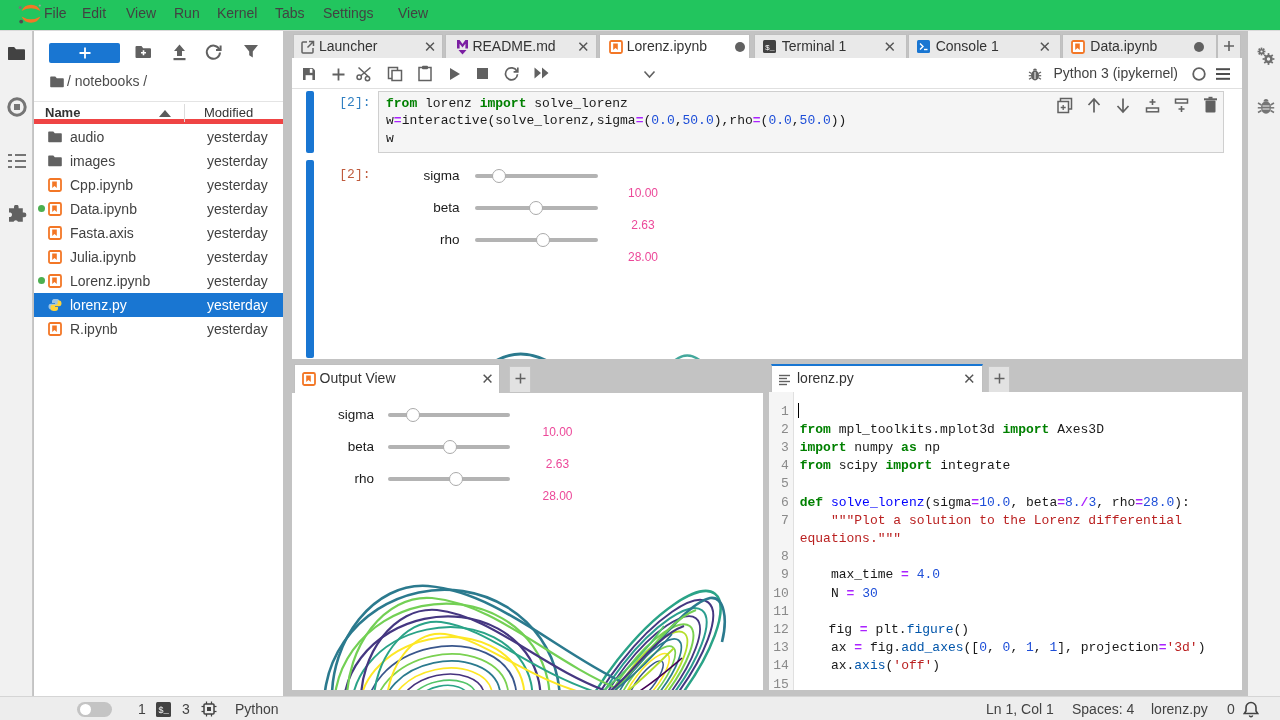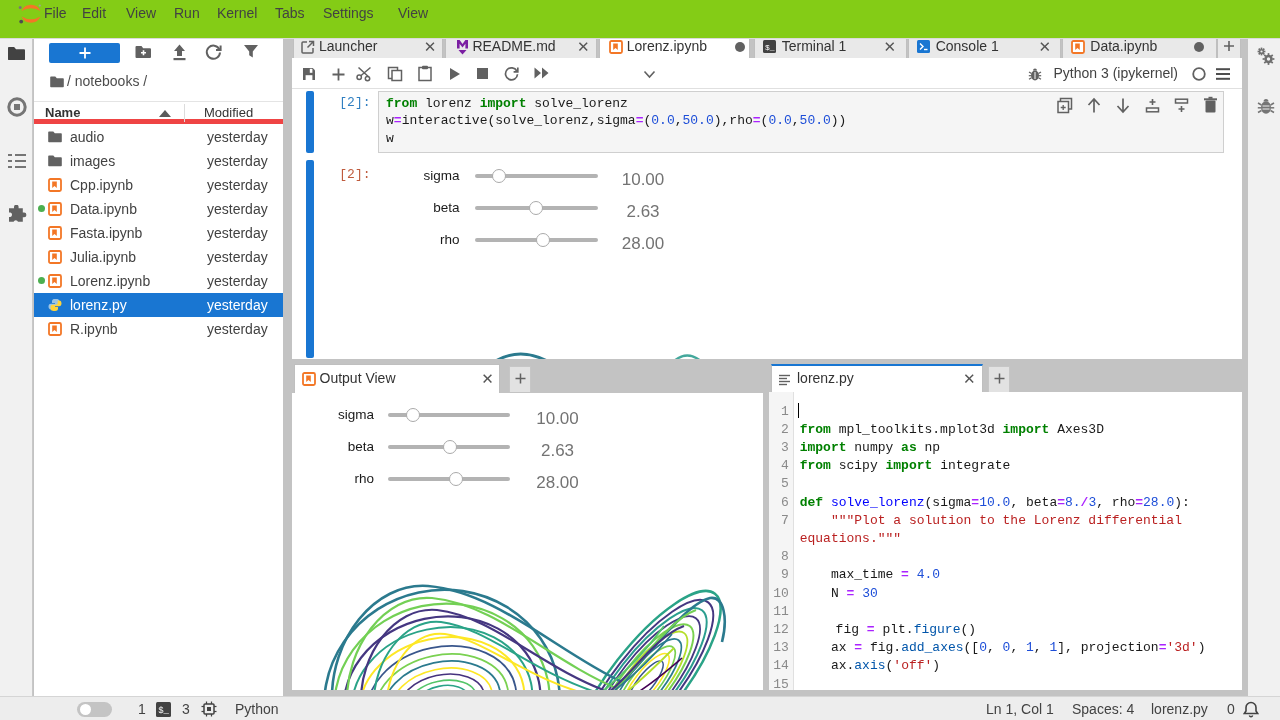--- a/index.html
+++ b/index.html
@@ -8,21 +8,21 @@
 .abs { position:absolute; }
 .mono { font-family:"Liberation Mono", monospace; }
 
 .k { color:#008000; font-weight:bold; }
 .o { color:#aa22ff; font-weight:bold; }
 .n { color:#1d4ed8; }
 .s { color:#ba2121; }
 .d { color:#0000ff; }
 .pr { color:#0055aa; }
 
-#menubar { position:absolute; left:0; top:0; width:1280px; height:39px; background:#84cc16; border-bottom:1px solid #dadada; z-index:5; }
+#menubar { position:absolute; left:0; top:0; width:1280px; height:31px; background:#22c55e; border-bottom:1px solid #dadada; z-index:5; }
 .menuitem { position:absolute; top:0; height:27px; line-height:27px; color:#424242; font-size:14px; }
 
 #leftstrip { position:absolute; left:0; top:27px; width:33px; height:669px; background:#f1f1f1; border-right:1px solid #c8c8c8; }
 
 #rightstrip { position:absolute; left:1247.5px; top:27px; width:32.5px; height:669px; background:#f1f1f1; }
 
 #filebrowser { position:absolute; left:34px; top:27px; width:249px; height:669px; background:#fff; }
 
 #vsplit1 { position:absolute; left:283px; top:27px; width:8.5px; height:669px; background:#c3c3c3; }
 
@@ -37,21 +37,21 @@
 
 #nbpanel { position:absolute; left:0; top:30.5px; width:950.5px; height:301px; background:#fff; overflow:hidden; }
 #nbtoolbar { position:absolute; left:0; top:0; width:950.5px; height:31.5px; background:#fff; border-bottom:1px solid #e0e0e0; }
 
 #outpanel { position:absolute; left:0; top:337px; width:471.8px; height:332px; }
 #edpanel { position:absolute; left:477.9px; top:337px; width:472.6px; height:332px; }
 .slider-row { position:absolute; height:28px; }
 .sl-label { position:absolute; top:0; height:28px; line-height:28px; text-align:right; color:#1a1a1a; font-size:13.5px; }
 .sl-track { position:absolute; height:4px; background:#b3b3b3; border-radius:2px; }
 .sl-handle { position:absolute; width:14px; height:14px; background:#fff; border:1px solid #aaa; border-radius:50%; }
-.sl-val { position:absolute; top:4px; height:28px; line-height:28px; color:#737373; font-size:17px; }
+.sl-val { position:absolute; top:17px; height:28px; line-height:28px; color:#ec4899; font-size:12px; }
 .cm-line { position:absolute; white-space:pre; font-family:"Liberation Mono", monospace; font-size:13px; color:#1a1a1a; }
 .frow { position:absolute; left:0; width:249px; height:24px; }
 .fname { position:absolute; left:36px; top:0; height:24px; line-height:24px; color:#424242; font-size:14px; }
 .fdate { position:absolute; left:173px; top:0; height:24px; line-height:24px; color:#424242; font-size:14px; }
 .ficon { position:absolute; left:14px; top:5px; }
 .gdot { position:absolute; left:4px; top:8.5px; width:7px; height:7px; border-radius:50%; background:#4caf50; }
 .gnum { position:absolute; left:0; width:19.5px; text-align:right; font-family:"Liberation Mono", monospace; font-size:13px; color:#8a8a8a; height:18.2px; line-height:18.2px; }
 .cm-line { height:18.2px; line-height:18.2px; }
 </style>
 </head>
@@ -157,21 +157,21 @@
         <path d="M4.2 3.6 v6.4 l2.3-1.9 2.3 1.9 V3.6 Z" fill="#f37726"></path>
       </svg>
       <span class="fname">Data.ipynb</span>
       <span class="fdate">yesterday</span>
     </div>
   <div class="frow" style="top:193.5px;">
       <svg class="ficon" width="14" height="14" viewBox="0 0 14 14">
         <rect x="1" y="1" width="12" height="12" rx="1.5" fill="#fff" stroke="#f37726" stroke-width="1.8"></rect>
         <path d="M4.2 3.6 v6.4 l2.3-1.9 2.3 1.9 V3.6 Z" fill="#f37726"></path>
       </svg>
-      <span class="fname">Fasta.ipynb</span>
+      <span class="fname">Fasta.axis</span>
       <span class="fdate">yesterday</span>
     </div>
   <div class="frow" style="top:217.5px;">
       <svg class="ficon" width="14" height="14" viewBox="0 0 14 14">
         <rect x="1" y="1" width="12" height="12" rx="1.5" fill="#fff" stroke="#f37726" stroke-width="1.8"></rect>
         <path d="M4.2 3.6 v6.4 l2.3-1.9 2.3 1.9 V3.6 Z" fill="#f37726"></path>
       </svg>
       <span class="fname">Julia.ipynb</span>
       <span class="fdate">yesterday</span>
     </div>
@@ -486,21 +486,21 @@
     <div class="gnum" style="top:119.4px;">7</div>
     <div class="cm-line" style="left:30.3px;top:119.4px;">    <span class="s">"""Plot a solution to the Lorenz differential</span></div>
     <div class="cm-line" style="left:30.3px;top:137.6px;"><span class="s">equations."""</span></div>
     <div class="gnum" style="top:155.8px;">8</div>
     <div class="gnum" style="top:174.0px;">9</div>
     <div class="cm-line" style="left:30.3px;top:174.0px;">    max_time <span class="o">=</span> <span class="n">4.0</span></div>
     <div class="gnum" style="top:192.2px;">10</div>
     <div class="cm-line" style="left:30.3px;top:192.2px;">    N <span class="o">=</span> <span class="n">30</span></div>
     <div class="gnum" style="top:210.4px;">11</div>
     <div class="gnum" style="top:228.6px;">12</div>
-    <div class="cm-line" style="left:35px;top:228.6px;">    fig <span class="o">=</span> plt.<span class="pr">figure</span>()</div>
+    <div class="cm-line" style="left:28px;top:228.6px;">    fig <span class="o">=</span> plt.<span class="pr">figure</span>()</div>
     <div class="gnum" style="top:246.8px;">13</div>
     <div class="cm-line" style="left:30.3px;top:246.8px;">    ax <span class="o">=</span> fig.<span class="pr">add_axes</span>([<span class="n">0</span>, <span class="n">0</span>, <span class="n">1</span>, <span class="n">1</span>], projection<span class="o">=</span><span class="s">'3d'</span>)</div>
     <div class="gnum" style="top:265.0px;">14</div>
     <div class="cm-line" style="left:30.3px;top:265.0px;">    ax.<span class="pr">axis</span>(<span class="s">'off'</span>)</div>
     <div class="gnum" style="top:283.2px;">15</div>
     </div>
 </div>
 </div>
 <div id="rightstrip">
   <svg class="abs" style="left:7.5px;top:19px;" width="22" height="22" viewBox="0 0 22 22">

